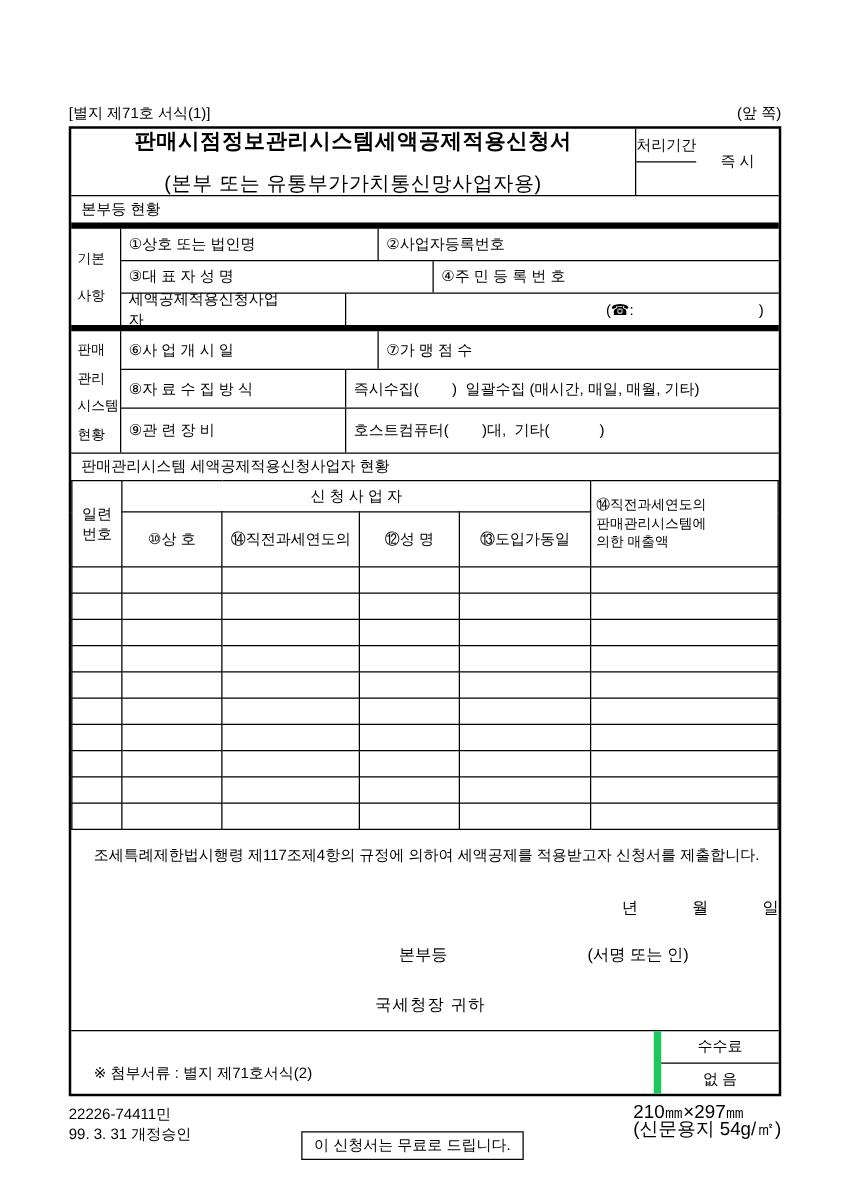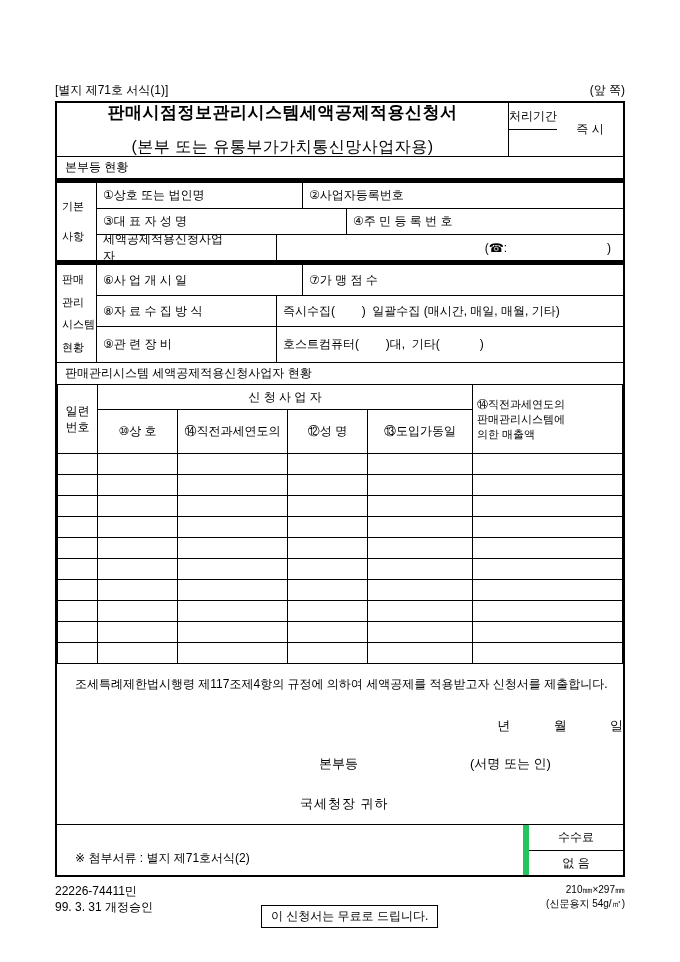--- a/index.html
+++ b/index.html
@@ -47,21 +47,21 @@
   .sign-hint{margin-left:112px;}
   .recipient{margin-top:22px;margin-left:243px;font-size:13px;letter-spacing:1px;}
   .footer-row{border-top:1px solid #000;display:flex;height:50px;}
   .attachment-cell{flex:1;display:flex;align-items:flex-end;padding:0 0 8px 18px;font-size:12px;}
   .fee-box{width:94px;border-left:6px solid #22c55e;display:flex;flex-direction:column;font-size:12px;}
   .fee-label{height:25px;border-bottom:1px solid #000;display:flex;align-items:center;justify-content:center;}
   .fee-value{flex:1;display:flex;align-items:center;justify-content:center;}
   .bottom-area{width:570px;display:flex;justify-content:space-between;align-items:flex-start;margin-top:6px;font-size:12px;}
   .bottom-left div{line-height:16px;}
   .free-notice{border:1px solid #000;padding:2px 9px;margin-top:22px;font-size:12px;}
-  .bottom-right{text-align:right;font-size:10px;line-height:14px;}
+  .bottom-right{text-align:left;font-size:15px;line-height:14px;}
 </style>
 </head>
 <body>
 
 <div class="sheet">
 
   <div class="top-labels">
     <span>[별지 제71호 서식(1)]</span>
     <span>(앞 쪽)</span>
   </div>

